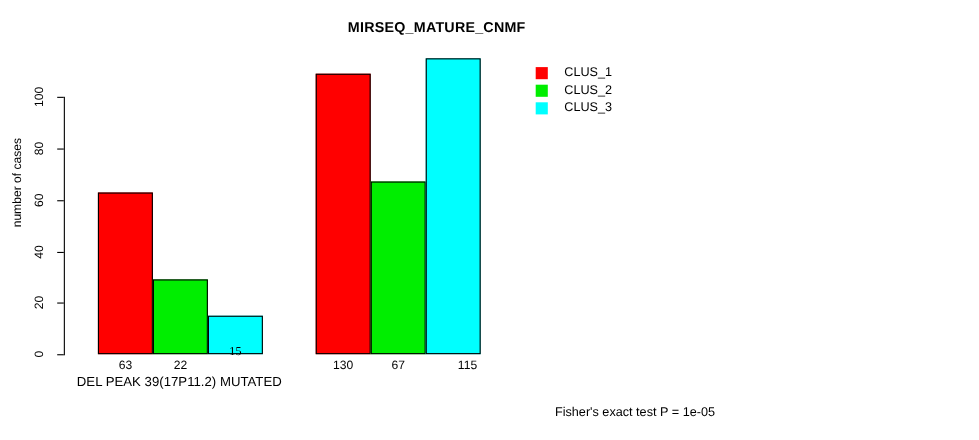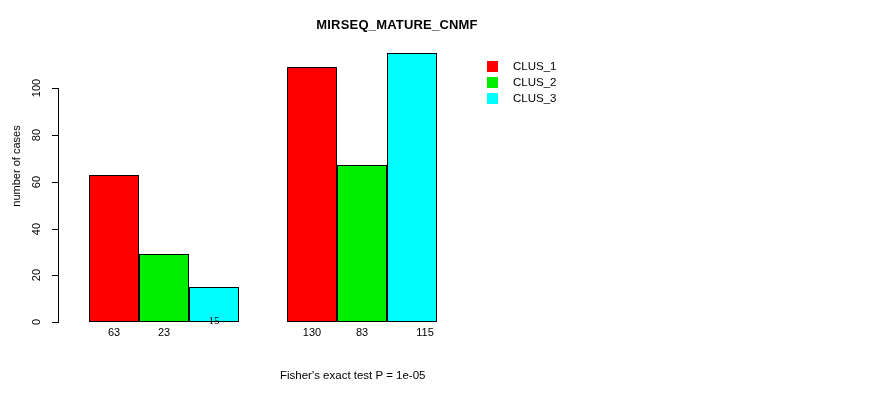--- a/index.html
+++ b/index.html
@@ -49,21 +49,21 @@
     width: 294px;
     text-align: center;
     font-size: 12px;
     white-space: nowrap;
   }
   .footnote {
     position: absolute;
     left: 280px;
     top: 369px;
     width: 370px;
-    text-align: left;
+    text-align: right;
     font-size: 11.5px;
     white-space: nowrap;
   }
   .ytick-label {
     position: absolute;
     font-size: 11px;
     transform: rotate(-90deg);
     transform-origin: center center;
     text-align: center;
     white-space: nowrap;
@@ -132,27 +132,28 @@
 
   <div class="bar" style="left: 89px; width: 50px; background: rgb(255, 0, 0); height: 147.42px; top: 174.58px;"></div>
   <div class="bar" style="left: 139px; width: 50px; background: rgb(0, 238, 0); height: 67.86px; top: 254.14px;"></div>
   <div class="bar" style="left: 189px; width: 50px; background: rgb(0, 255, 255); height: 35.1px; top: 286.9px;"></div>
 
   <div class="bar" style="left: 287px; width: 50px; background: rgb(255, 0, 0); height: 255.06px; top: 66.94px;"></div>
   <div class="bar" style="left: 337px; width: 50px; background: rgb(0, 238, 0); height: 156.78px; top: 165.22px;"></div>
   <div class="bar" style="left: 387px; width: 50px; background: rgb(0, 255, 255); height: 269.1px; top: 52.9px;"></div>
 
   <div class="bar-value" style="left:89px; top:326px; width:50px;">63</div>
-  <div class="bar-value" style="left:139px; top:326px; width:50px;">23</div>
+  <div class="bar-value" style="left:139px; top:326px; width:50px;">22</div>
   <div class="bar-value" style="left:189px; top:314px; width:50px;font-family:Liberation Serif, serif;">15</div>
 
   <div class="bar-value" style="left:287px; top:326px; width:50px;">130</div>
-  <div class="bar-value" style="left:337px; top:326px; width:50px;">83</div>
+  <div class="bar-value" style="left:337px; top:326px; width:50px;">67</div>
   <div class="bar-value" style="left:400px; top:326px; width:50px;">115</div>
 
+  <div class="xlab">DEL PEAK 39(17P11.2) MUTATED</div>
 
   <div class="footnote">Fisher's exact test P = 1e-05</div>
 
   <div class="legend">
     <div class="legend-row">
       <span class="legend-swatch" style="background: rgb(255, 0, 0);"></span>
       <span class="legend-text">CLUS_1</span>
     </div>
     <div class="legend-row">
       <span class="legend-swatch" style="background: rgb(0, 238, 0);"></span>

